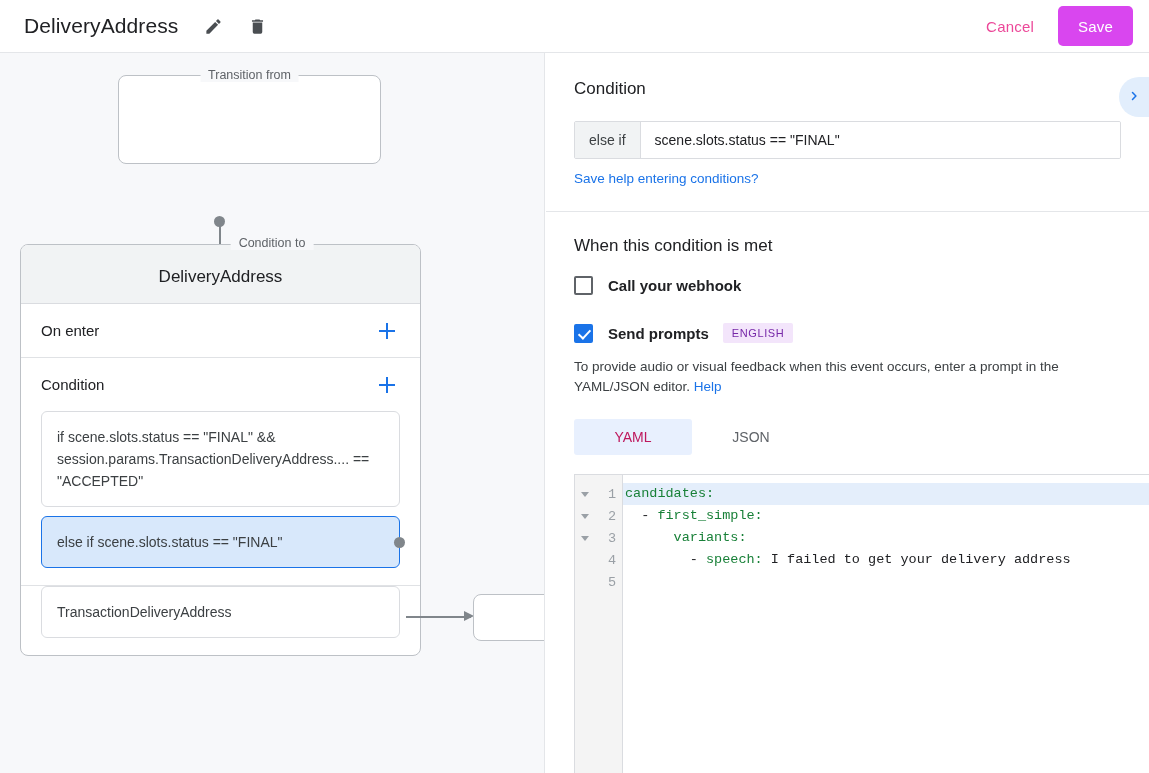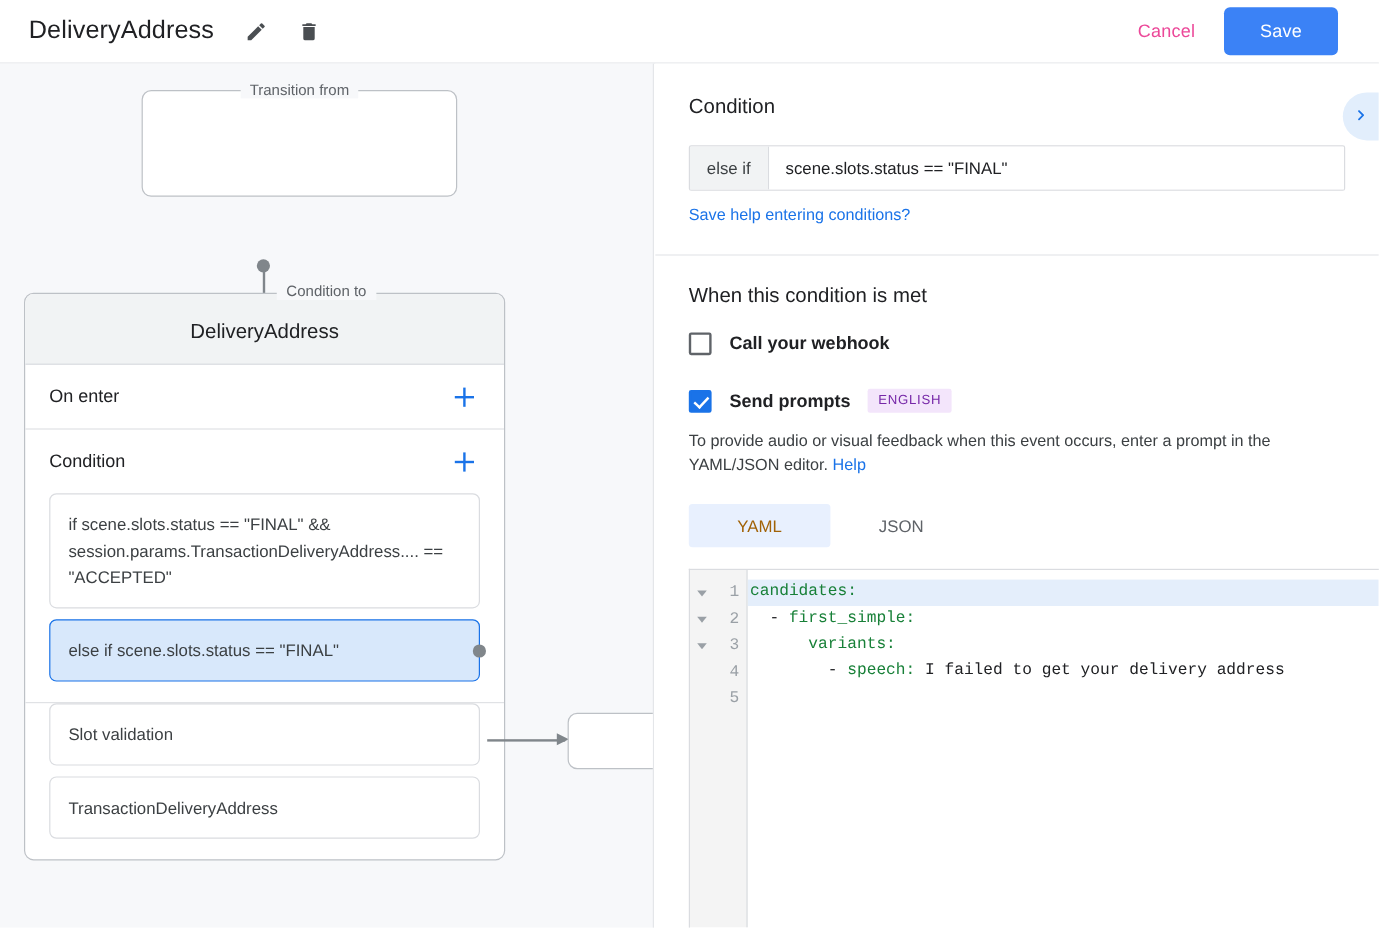--- a/index.html
+++ b/index.html
@@ -38,25 +38,25 @@
   .bar-icon-btn:first-of-type { margin-left: 22px; }
   .bar-icon-btn svg { display: block; }
   #bar-spacer { flex: 1 1 auto; }
   #cancel-button {
     font-size: 15px; color: #ec4899;
     background: none; border: none;
     padding: 8px 10px; cursor: pointer;
     font-family: inherit; letter-spacing: .2px;
   }
   #save-button {
-    margin-left: 14px; margin-right: 34px;
-    background: #3b82f6; color: #ffffff;
+    margin-left: 14px; margin-right: 16px;
+    background: #d946ef; color: #ffffff;
     border: none; border-radius: 5px;
     font-size: 15px; font-family: inherit;
-    padding: 0 30px; height: 40px;
+    padding: 0 20px; height: 40px;
     cursor: pointer; letter-spacing: .2px;
   }
 
   
   #canvas {
     position: absolute; top: 53px; left: 0;
     width: 545px; height: 720px;
     background: #f7f8fa;
     border-right: 1px solid #e4e6e9;
     overflow: hidden;
@@ -311,21 +311,21 @@
 
   
   #editor-tabs { display: flex; margin-top: 22px; }
   .tab {
     height: 36px; min-width: 118px;
     display: flex; align-items: center; justify-content: center;
     font-size: 14px; color: #5f6368;
     cursor: pointer; border-radius: 3px;
     background: none; border: none; font-family: inherit;
   }
-  .tab.active { background: #e8f0fe; color: #a16207; }
+  .tab.active { background: #e8f0fe; color: #be185d; }
 
   
   #code-editor {
     position: absolute;
     left: 574px; top: 474px;
     width: 575px; height: 299px;
     border-top: 1px solid #dadce0;
     border-left: 1px solid #dadce0;
     background: #ffffff;
     display: flex;
@@ -432,21 +432,20 @@
         </button>
       </div>
       <div class="chip">if scene.slots.status == "FINAL" &amp;&amp; session.params.TransactionDeliveryAddress.... == "ACCEPTED"</div>
       <div class="chip selected last">
         <span>else if scene.slots.status == "FINAL"</span>
         <span id="selected-condition-dot"></span>
       </div>
     </div>
 
     <div class="card-section">
-      <div class="chip">Slot validation</div>
       <div class="chip last">TransactionDeliveryAddress</div>
     </div>
 
   </div>
 
   <div id="out-edge-line"></div>
   <div id="out-edge-arrow"></div>
   <div id="target-node"></div>
 </div>
 

